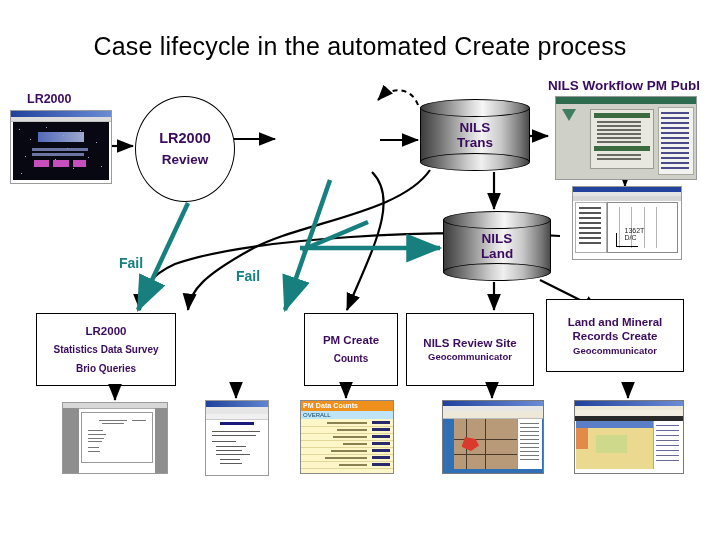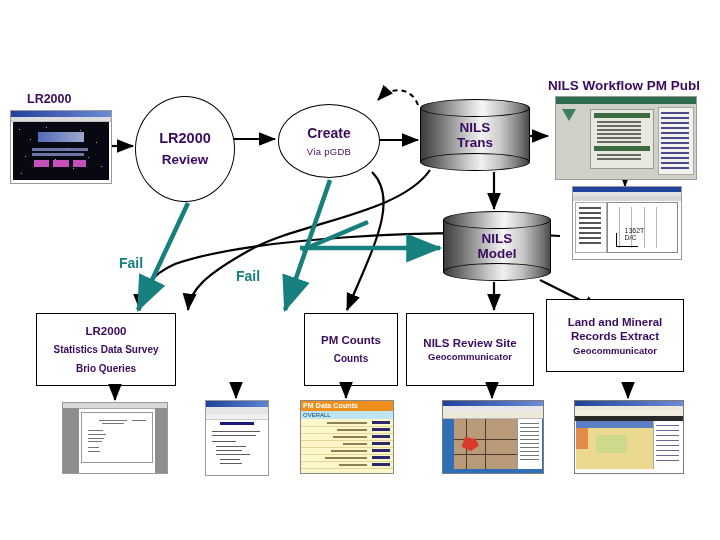--- a/index.html
+++ b/index.html
@@ -158,20 +158,21 @@
   #thumb-map2 .orange{position:absolute;left:0;top:0;width:16%;height:52%;background:#e28a4a;}
   #thumb-map2 .green{position:absolute;left:26%;top:18%;width:40%;height:44%;background:#cfd98c;}
   #thumb-map2 .pane{position:absolute;right:1px;top:20px;width:28px;bottom:4px;background:#fff;border-left:1px solid #aaa;}
   #thumb-map2 .prow{position:absolute;left:2px;width:23px;height:1px;background:#6a6a9a;}
 </style>
 </head>
 <body>
 
 <div class="stage">
 
+  <div class="abs title">Case lifecycle in the automated Create process</div>
 
   <svg class="links" viewBox="0 0 720 540">
     <defs>
       <marker id="ah" markerWidth="9" markerHeight="9" refX="7.5" refY="3.2" orient="auto">
         <path d="M0,0 L8,3.2 L0,6.4 z" fill="#000"></path>
       </marker>
       <marker id="ahT" markerWidth="9" markerHeight="9" refX="7.5" refY="3.2" orient="auto">
         <path d="M0,0 L8,3.2 L0,6.4 z" fill="#17807f"></path>
       </marker>
     </defs>
@@ -232,42 +233,38 @@
       <div class="lrbtn" style="left:42%;top:66%;width:16%"></div>
       <div class="lrbtn" style="left:62%;top:66%;width:14%"></div>
     </div>
   </div>
 
   <div class="abs ellipse" id="node-extract">
     <div class="l1">LR2000</div>
     <div class="l2">Review</div>
   </div>
 
-  <div class="abs ellipse" id="node-create">
-    <div class="l1">Create</div>
-    <div class="l2">Via pGDB</div>
-  </div>
 
   <div class="abs cyl" id="node-trans">
     <div class="body"></div>
     <div class="bot"></div>
     <div class="top"></div>
     <div class="txt">
       <span>NILS</span>
       <span>Trans</span>
     </div>
   </div>
 
   <div class="abs cyl" id="node-publ">
     <div class="body"></div>
     <div class="bot"></div>
     <div class="top"></div>
     <div class="txt">
       <span>NILS</span>
-      <span>Model</span>
+      <span>Land</span>
     </div>
   </div>
 
   <div class="abs fail" id="fail-left">Fail</div>
   <div class="abs fail" id="fail-mid">Fail</div>
 
   <div class="abs nils-jobs">NILS Workflow PM Publ</div>
 
   <div class="thumb" id="thumb-wfm">
     <div class="hdr"></div>
@@ -328,32 +325,32 @@
   </div>
 
   <div class="abs box" id="box-lr2000">
     <div class="b1">LR2000</div>
     <div class="b2">Statistics Data Survey</div>
     <div class="b3">Brio Queries</div>
   </div>
 
 
   <div class="abs box" id="box-create-counts">
-    <div class="b1">PM Counts</div>
+    <div class="b1">PM Create</div>
     <div class="b2">Counts</div>
   </div>
 
   <div class="abs box" id="box-review">
     <div class="b1">NILS Review Site</div>
     <div class="sub">Geocommunicator</div>
   </div>
 
   <div class="abs box" id="box-landmineral">
     <div class="b1">Land and Mineral</div>
-    <div class="b1">Records Extract</div>
+    <div class="b1">Records Create</div>
     <div class="sub">Geocommunicator</div>
   </div>
 
   <svg class="links" viewBox="0 0 720 540">
     <line x1="115" y1="387" x2="115" y2="400" stroke="#000" stroke-width="2.2" marker-end="url(#ah)"></line>
     <line x1="236" y1="387" x2="236" y2="398" stroke="#000" stroke-width="2.2" marker-end="url(#ah)"></line>
     <line x1="346" y1="387" x2="346" y2="398" stroke="#000" stroke-width="2.2" marker-end="url(#ah)"></line>
     <line x1="492" y1="387" x2="492" y2="398" stroke="#000" stroke-width="2.2" marker-end="url(#ah)"></line>
     <line x1="628" y1="387" x2="628" y2="398" stroke="#000" stroke-width="2.2" marker-end="url(#ah)"></line>
   </svg>

